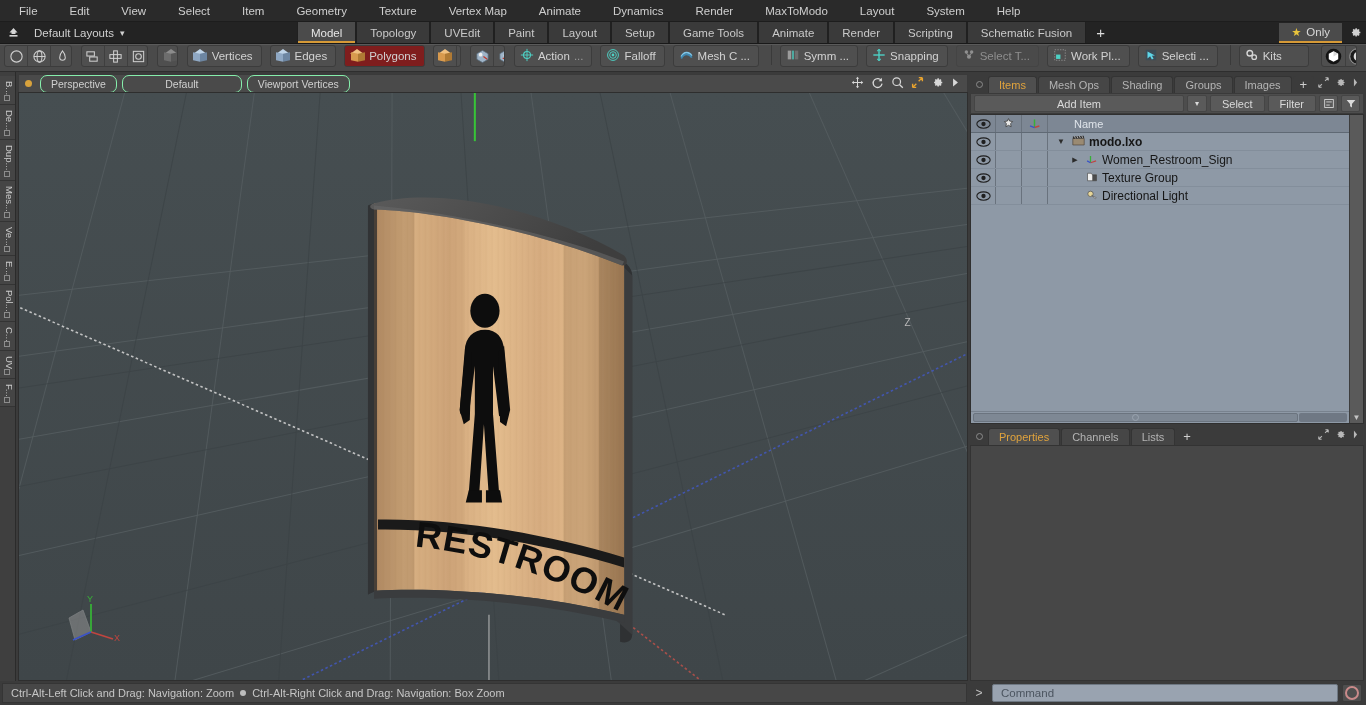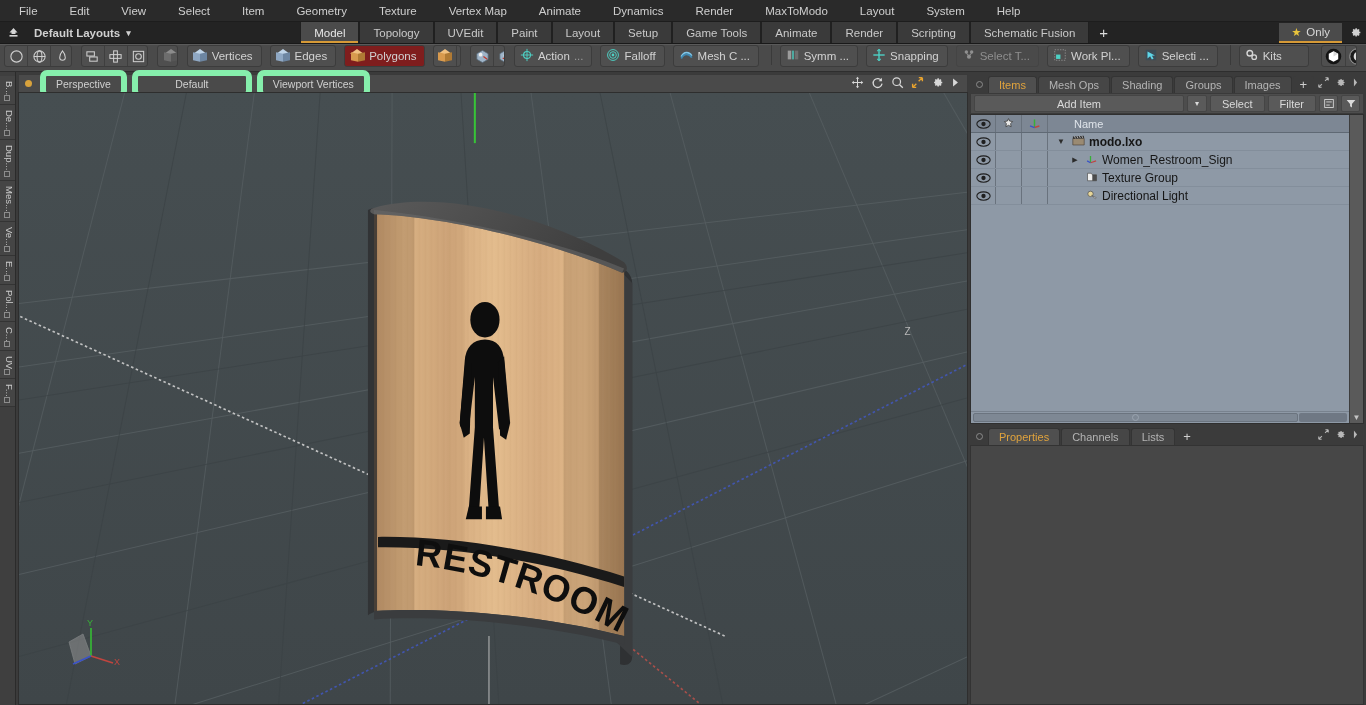--- a/index.html
+++ b/index.html
@@ -27,21 +27,21 @@
   
   .layoutbar {
     height: 22px; background: #232323; display: flex; align-items: stretch;
     flex: 0 0 22px; border-bottom: 1px solid #191919;
   }
   .layoutbar .homeicon {
     width: 26px; display: flex; align-items: center; justify-content: center;
   }
   .layoutbar .layoutsel {
     display: flex; align-items: center; padding: 0 8px; color: #d0d0d0;
-    font-size: 11.5px; white-space: nowrap; font-weight: bold;
+    font-size: 11.5px; white-space: nowrap;
   }
   .layoutbar .spacer { flex: 1; }
   .ltabs { display: flex; align-items: stretch; }
   .ltab {
     padding: 0 13px; display: flex; align-items: center; justify-content: center;
     font-size: 11.5px; color: #c9c9c9; background: #3a3a3a;
     border-left: 1px solid #202020; border-right: 1px solid #202020;
     position: relative; white-space: nowrap; cursor: default;
   }
   .ltab.active { background: #4b4b4b; color: #e6e6e6; }
@@ -119,21 +119,21 @@
 
   
   .vpcol { flex: 1; display: flex; flex-direction: column; min-width: 0; padding: 2px 2px 0 2px; }
   .vpheader {
     height: 18px; background: #4a4a4a; display: flex; align-items: center;
     padding: 0 4px; gap: 5px; border: 1px solid #3a3a3a; border-bottom: none;
   }
   .vpdot { width: 7px; height: 7px; border-radius: 50%; background: #d8a23c; margin: 0 3px 0 2px; }
   .vp-pill {
     height: 14px; padding: 8px 10px; display: flex; align-items: center; justify-content: center;
-    font-size: 10.5px; color: #d0d0d0; border: 6px solid #86efac; border-radius: 7px;
+    font-size: 10.5px; color: #d0d0d0; border: 1px solid #86efac; border-radius: 7px;
     background: #4a4a4a; white-space: nowrap; cursor: default;
   }
   .vpnav { margin-left: auto; display: flex; align-items: center; gap: 7px; padding-right: 3px; }
 
   .viewport {
     flex: 1; position: relative; overflow: hidden;
     background: #434a4d; border: 1px solid #2e2e2e; min-height: 0;
   }
   .vpstats {
     position: absolute; right: 6px; bottom: 5px; text-align: right;
@@ -910,14 +910,28 @@
                   <path d="M2 2 L6 7 L2 12 Z" fill="#b8b8b8"></path>
                 </svg>
             </span>
           </div>
         </div>
         <div class="propsblank"></div>
       </div>
     </div>
   </div>
 
+  <div class="statusbar">
+    <div class="statusmsg">
+      <span>Ctrl-Alt-Left Click and Drag: Navigation: Zoom</span>
+      <span class="sep"></span>
+      <span>Ctrl-Alt-Right Click and Drag: Navigation: Box Zoom</span>
+    </div>
+    <div class="cmdzone">
+      <div class="cmdarrow">&gt;</div>
+      <div class="cmdinput">
+        <span>Command</span>
+      </div>
+      <div class="cmdcircle"></div>
+    </div>
+  </div>
 
 </div>
 
 </body></html>

